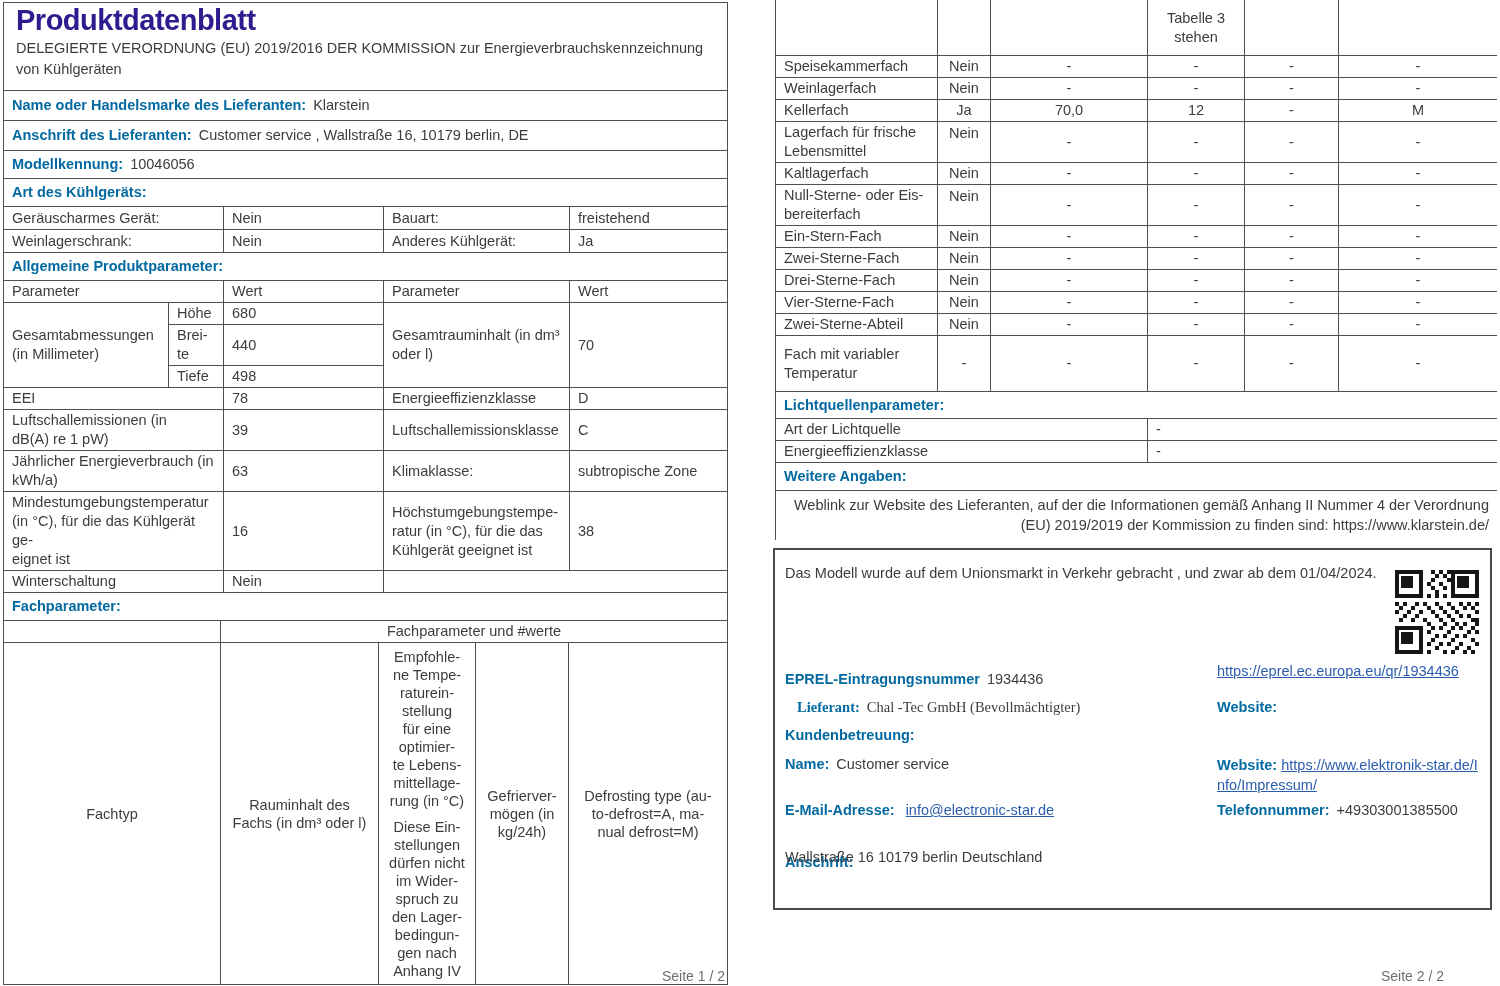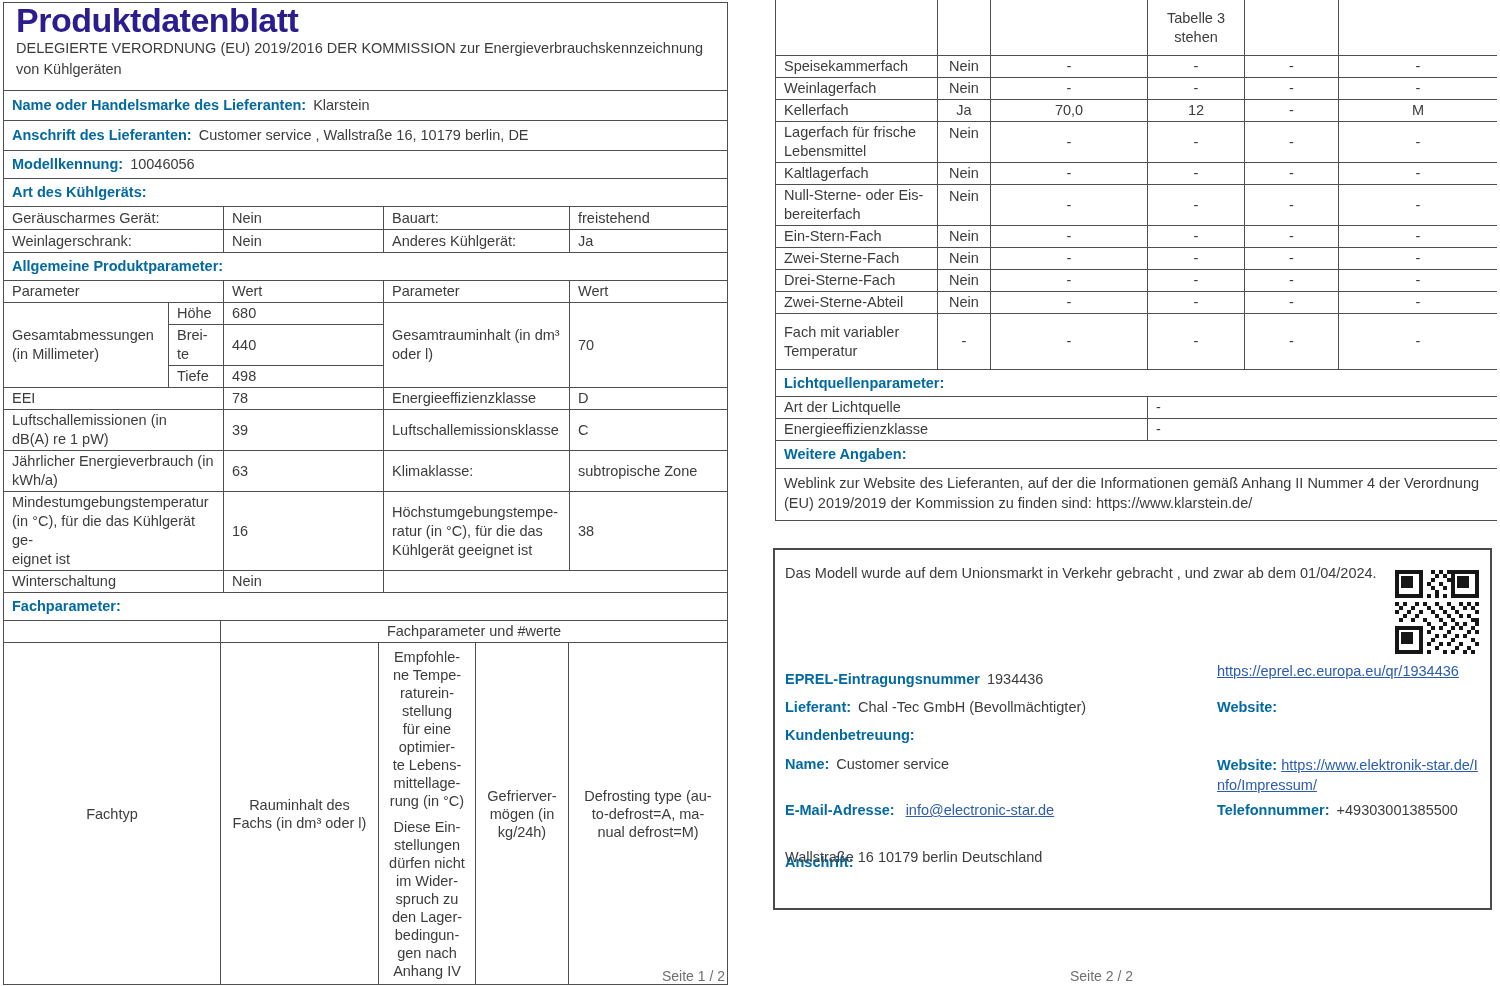--- a/index.html
+++ b/index.html
@@ -7,39 +7,39 @@
     font-family:"Liberation Sans",sans-serif;font-size:14.5px;color:#3c3c3c;overflow:hidden;}
   .page{position:absolute;}
   table{border-collapse:collapse;table-layout:fixed;width:724px;}
   td{border:1px solid #4f4f4f;padding:1px 8px;vertical-align:middle;color:#3c3c3c;
      overflow:hidden;line-height:19px;}
   .b{font-weight:700;color:#0369a1;}
   .v{margin-left:7px;}
   .center{text-align:center;}
   .pre{white-space:pre-line;}
   .title-cell{padding:6px 12px 4px 12px;vertical-align:top;}
-  .doc-title{font-size:34px;font-weight:700;color:#2b1d8e;letter-spacing:-0.5px;margin:2px 0 8px 0;}
+  .doc-title{font-size:29px;font-weight:700;color:#2b1d8e;letter-spacing:-0.5px;margin:2px 0 8px 0;}
   .doc-sub{line-height:21px;color:#3c3c3c;}
   .h22{height:22px}.h23{height:23px}.h27{height:27px}.h28{height:28px}.h30{height:30px}
   .h40{height:40px}.h41{height:41px}.h42{height:56px}.h52{height:52px}.h60{height:60px}
   .h88{height:88px}.h342{height:342px}
   .tallcell{text-align:center;line-height:18px;vertical-align:middle;}
   .tgap{margin-top:8px;}
   .p2tbl{width:722px;margin-top:-1px;}
   .tB{margin-top:-1px;}
-  .weblink-cell{line-height:20px;padding:4px 8px;vertical-align:top;}
+  .weblink-cell{line-height:20px;padding:4px 8px;vertical-align:top;text-align:right;}
   .infobox{position:absolute;left:773px;top:548px;width:715px;height:358px;
      border:2px solid #4a4a4a;background:#fff;}
   .bx{position:absolute;white-space:nowrap;line-height:19px;}
   .bx-wrap{position:absolute;line-height:20px;white-space:normal;}
   a.link{color:#2b5cad;text-decoration:underline;cursor:pointer;}
   .brk{word-break:break-all;}
   .footer{position:absolute;top:968px;font-size:14px;color:#6e6e6e;}
   .f1{left:3px;width:722px;text-align:right;}
-  .f2{left:744px;width:715px;text-align:center;}
+  .f2{left:729px;width:715px;text-align:right;}
   .qr{position:absolute;left:620px;top:20px;width:84px;height:84px;background:#fff;}
   .qr-finder{position:absolute;width:28px;height:28px;border:4px solid #161616;box-sizing:border-box;}
   .qr-eye{width:12px;height:12px;background:#161616;margin:2px;}
   .qr-dots{position:absolute;left:0;top:0;width:4px;height:4px;background:transparent;box-shadow:
     36px 0 #161616,44px 0 #161616,52px 0 #161616,40px 4px #161616,48px 4px #161616,
     36px 8px #161616,52px 8px #161616,32px 12px #161616,44px 12px #161616,
     36px 16px #161616,48px 16px #161616,40px 20px #161616,
     32px 24px #161616,40px 24px #161616,48px 24px #161616,
     0 32px #161616,8px 32px #161616,20px 32px #161616,28px 32px #161616,40px 32px #161616,52px 32px #161616,64px 32px #161616,72px 32px #161616,80px 32px #161616,
     4px 36px #161616,16px 36px #161616,32px 36px #161616,44px 36px #161616,56px 36px #161616,68px 36px #161616,76px 36px #161616,
@@ -308,20 +308,28 @@
       </tr>
       <tr class="h22">
         <td>Drei-Sterne-Fach</td>
         <td class="center">Nein</td>
         <td class="center">-</td>
         <td class="center">-</td>
         <td class="center">-</td>
         <td class="center">-</td>
       </tr>
       <tr class="h22">
+        <td>Vier-Sterne-Fach</td>
+        <td class="center">Nein</td>
+        <td class="center">-</td>
+        <td class="center">-</td>
+        <td class="center">-</td>
+        <td class="center">-</td>
+      </tr>
+      <tr class="h22">
         <td>Zwei-Sterne-Abteil</td>
         <td class="center">Nein</td>
         <td class="center">-</td>
         <td class="center">-</td>
         <td class="center">-</td>
         <td class="center">-</td>
       </tr>
       <tr class="h42">
         <td>Fach mit variabler Temperatur</td>
         <td class="center">-</td>
@@ -370,21 +378,21 @@
       <div class="qr-dots"></div>
     </div>
 
     <div class="bx" style="left:10px;top:120px;">
       <span class="b">EPREL-Eintragungsnummer</span><span class="v">1934436</span>
     </div>
     <div class="bx" style="left:442px;top:112px;">
       <a class="link">https://eprel.ec.europa.eu/qr/1934436</a>
     </div>
 
-    <div class="bx" style="left:10px;top:148px;">
+    <div class="bx" style="left:22px;top:148px;font-family:Liberation Serif, serif;">
       <span class="b">Lieferant:</span><span class="v">Chal -Tec GmbH (Bevollmächtigter)</span>
     </div>
     <div class="bx" style="left:442px;top:148px;">
       <span class="b">Website:</span>
     </div>
 
     <div class="bx" style="left:10px;top:176px;">
       <span class="b">Kundenbetreuung:</span>
     </div>
 

